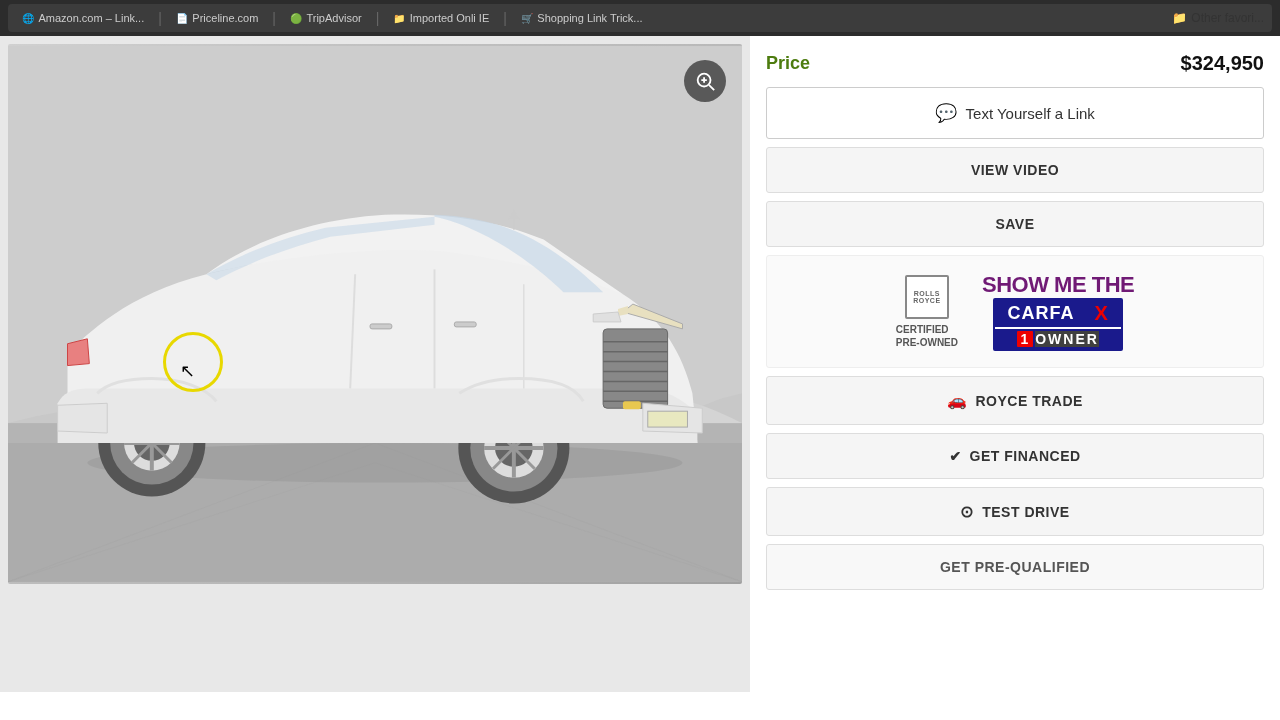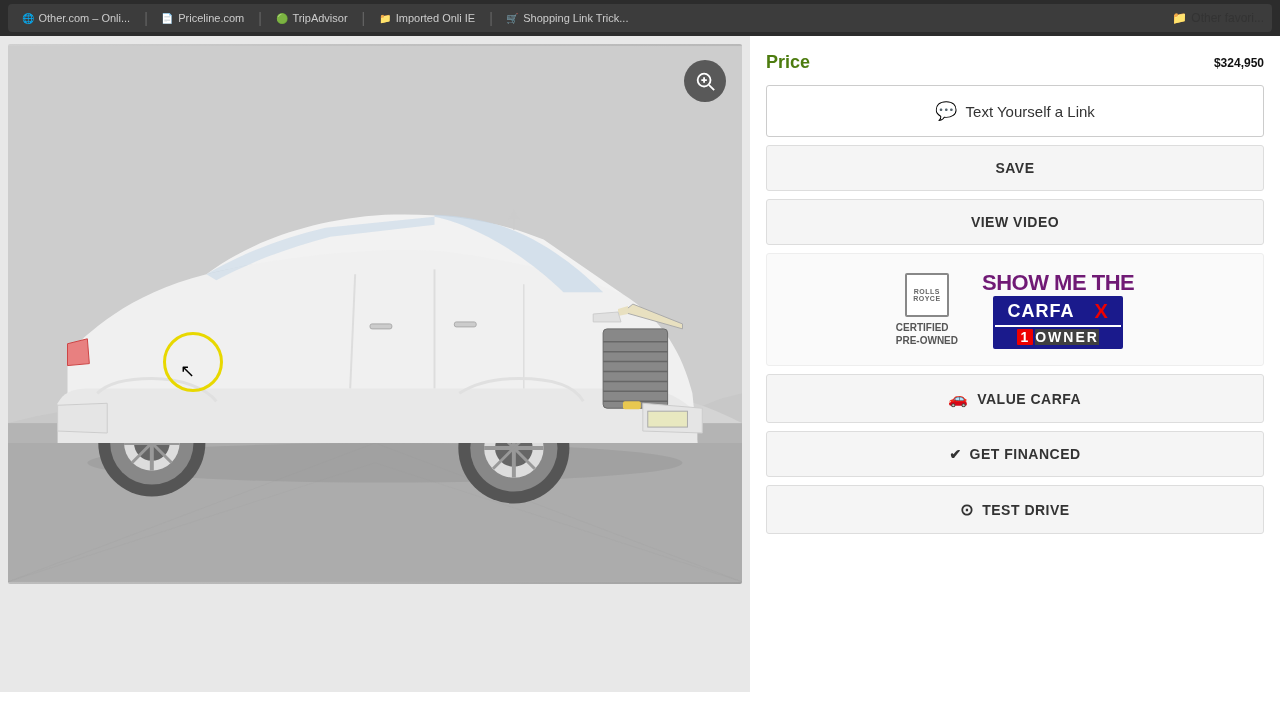--- a/index.html
+++ b/index.html
@@ -115,21 +115,21 @@
       justify-content: space-between;
       align-items: center;
       padding: 4px 0;
     }
     .price-label {
       font-size: 18px;
       font-weight: bold;
       color: #4d7c0f;
     }
     .price-value {
-      font-size: 12px;
+      font-size: 20px;
       font-weight: bold;
       color: #111;
     }
 
     .text-link-btn {
       width: 100%;
       padding: 14px 16px;
       border: 1px solid #ccc;
       background: #fff;
       border-radius: 3px;
@@ -320,21 +320,21 @@
       text-align: center;
     }
   </style>
 </head>
 <body>
 
 <div class="browser-top">
   <div class="browser-top-inner">
     <div class="tab-item">
       <span class="fav">🌐</span>
-      <span>Other.com – Onli...</span>
+      <span>Amazon.com – Link...</span>
     </div>
     <span class="tab-separator">|</span>
     <div class="tab-item">
       <span class="fav">📄</span>
       <span>Priceline.com</span>
     </div>
     <span class="tab-separator">|</span>
     <div class="tab-item">
       <span class="fav">🟢</span>
       <span>TripAdvisor</span>
@@ -467,25 +467,25 @@
       <span class="price-label">Price</span>
       <span class="price-value">$324,950</span>
     </div>
 
     <button class="text-link-btn">
       <span style="font-size:18px;">💬</span>
       <span>Text Yourself a Link</span>
     </button>
 
     <button class="action-btn">
+      <span>VIEW VIDEO</span>
+    </button>
+
+    <button class="action-btn">
       <span>SAVE</span>
-    </button>
-
-    <button class="action-btn">
-      <span>VIEW VIDEO</span>
     </button>
 
     <div class="carfax-section">
 
       <div class="rolls-badge">
         <div class="rolls-logo-box">
           <span style="font-size:7px;font-weight:bold;color:#666;letter-spacing:0.5px;">ROLLS</span>
           <span style="font-size:7px;font-weight:bold;color:#666;letter-spacing:0.5px;">ROYCE</span>
         </div>
         <div class="certified-text">
@@ -506,28 +506,31 @@
           <div class="carfax-bottom">
             <span class="owner-num">1</span>
               <span class="owner-ner">OWNER</span>
           </div>
         </div>
       </div>
     </div>
 
     <button class="value-trade-btn">
       <span style="font-size:16px;">🚗</span>
-      <span>VALUE CARFA</span>
+      <span>ROYCE TRADE</span>
     </button>
 
     <button class="get-financed-btn">
       <span style="font-size:14px;">✔</span>
       <span>GET FINANCED</span>
     </button>
 
     <button class="test-drive-btn">
       <span style="font-size:16px;">⊙</span>
       <span>TEST DRIVE</span>
     </button>
 
+    <button class="get-prequalified-btn">
+      <span>GET PRE-QUALIFIED</span>
+    </button>
 
   </div>
 </div>
 
 </body></html>

